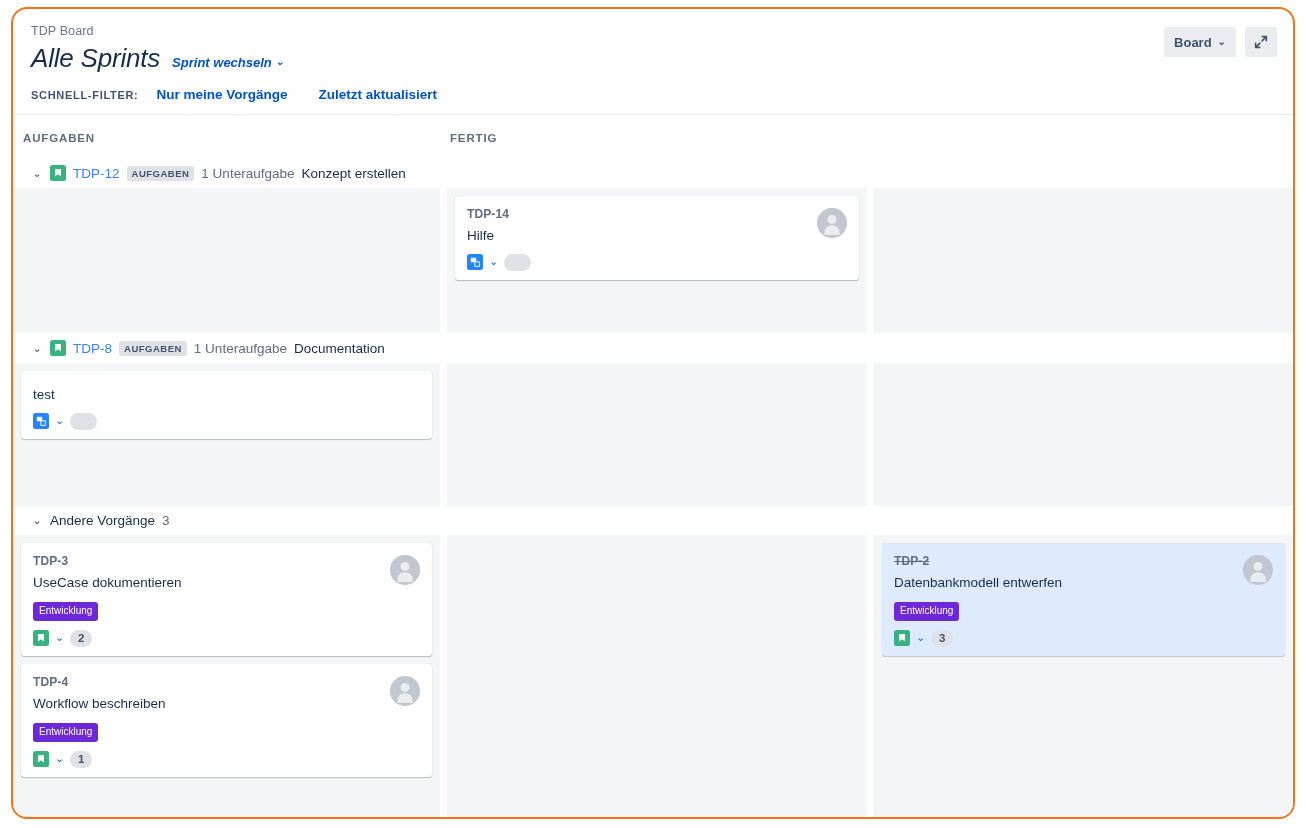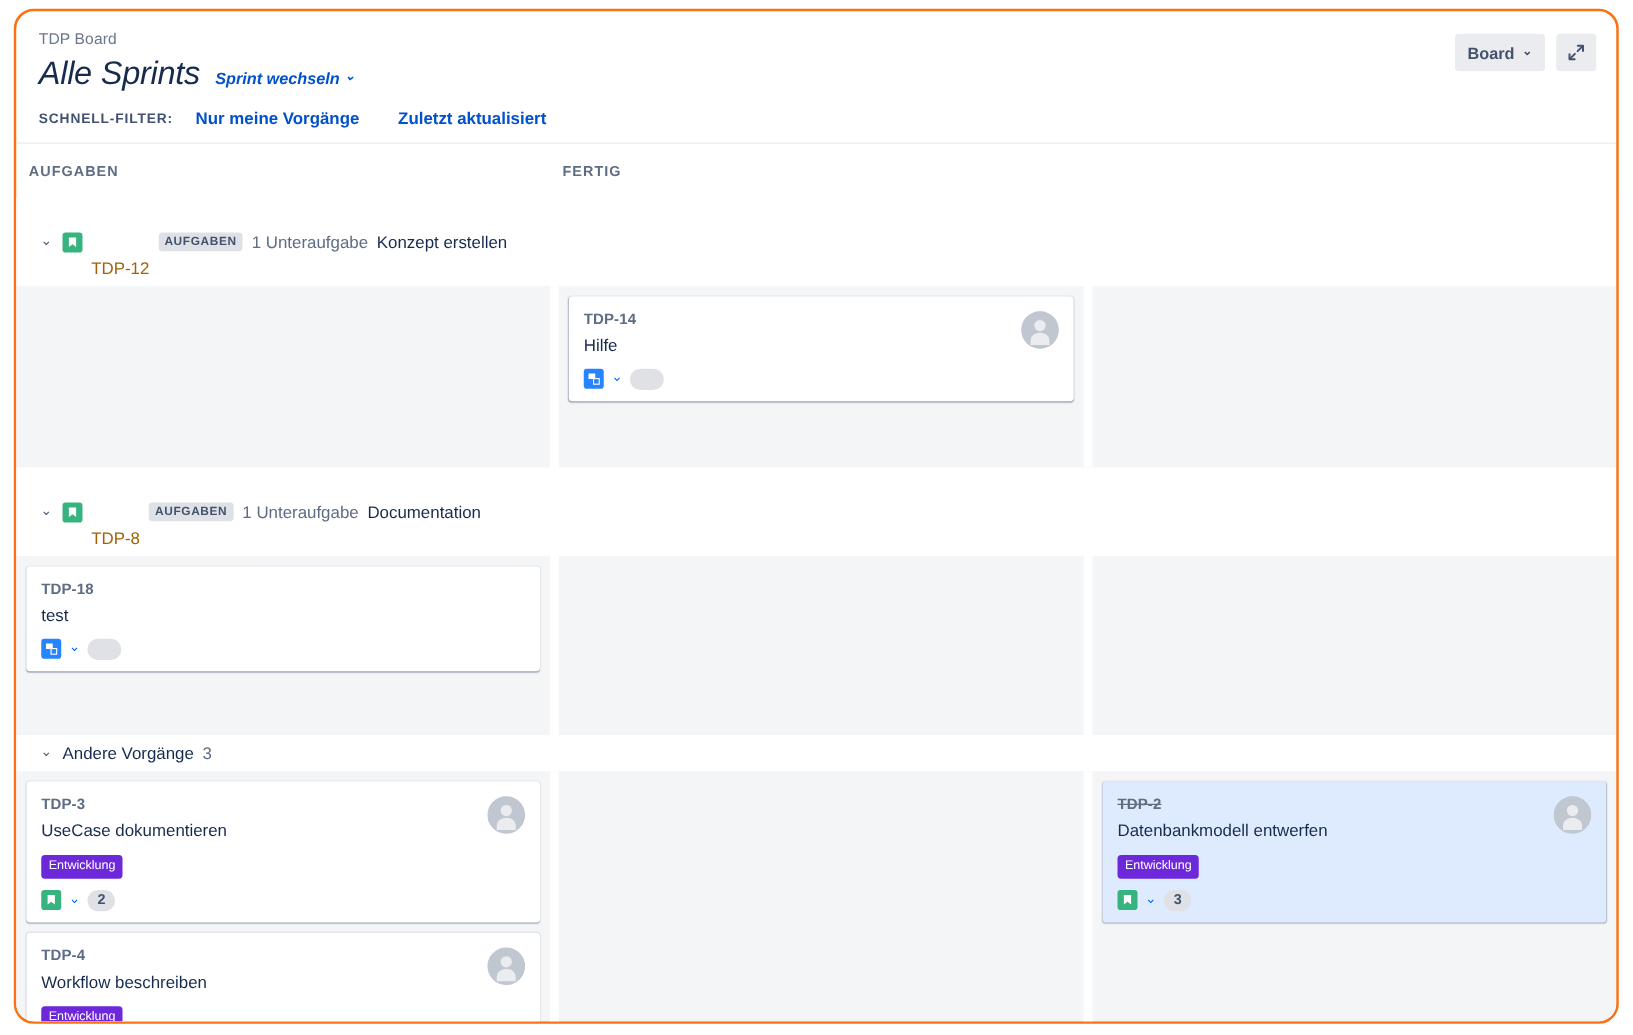--- a/index.html
+++ b/index.html
@@ -152,24 +152,23 @@
     line-height: 1;
   }
   .epic-icon {
     width: 16px; height: 16px;
     background: #36B37E;
     border-radius: 2.5px;
     display: inline-flex; align-items: center; justify-content: center;
     flex: none;
   }
   .epic-key {
-    color: #a16207;
+    color: #3b82f6;
     font-size: 13.5px;
     cursor: pointer;
-    margin-top: 42px;
   }
   .epic-badge {
     background: #DFE1E6;
     color: #42526E;
     font-size: 9.5px;
     font-weight: bold;
     letter-spacing: 0.5px;
     text-transform: uppercase;
     border-radius: 3px;
     padding: 2px 5px 2px 5px;
@@ -368,21 +367,20 @@
           </svg>
         </span>
         <span class="epic-key">TDP-8</span>
         <span class="epic-badge">AUFGABEN</span>
         <span class="epic-meta">1 Unteraufgabe</span>
         <span class="epic-summary">Documentation</span>
       </div>
       <div class="lane-body">
         <div class="cell c1" style="min-height: 143px;">
           <div class="card">
-            <div class="card-key">TDP-18</div>
             <div class="card-summary">test</div>
             <div class="card-footer">
               <span class="type-icon subtask">
                 <svg width="11" height="11" viewBox="0 0 11 11">
                   <rect x="0.8" y="0.8" width="5.4" height="4.4" fill="#ffffff"></rect>
                   <rect x="4.4" y="4.4" width="5.4" height="5.4" fill="#ffffff"></rect>
                   <rect x="5.3" y="5.3" width="3.6" height="3.6" fill="#2684FF"></rect>
                 </svg>
               </span>
               <span class="footer-chev">⌄</span>

